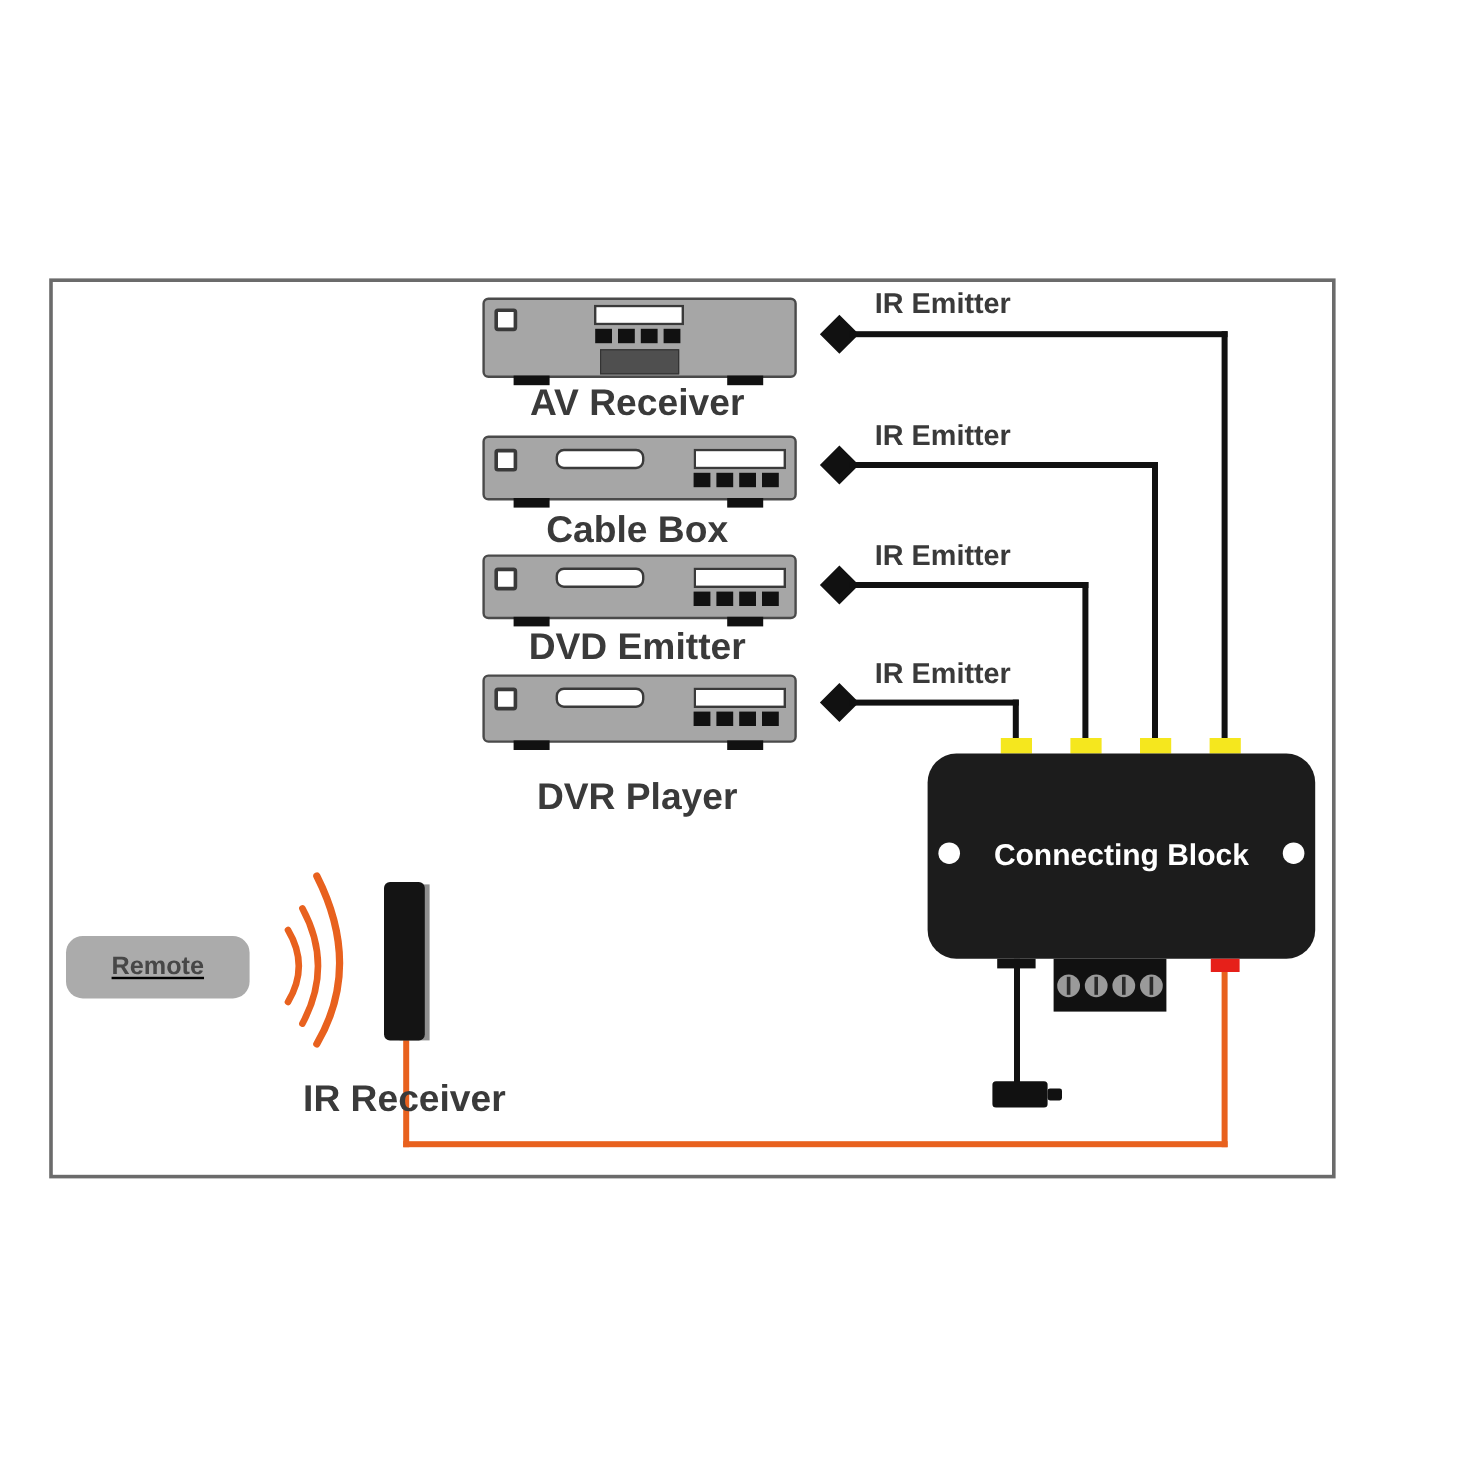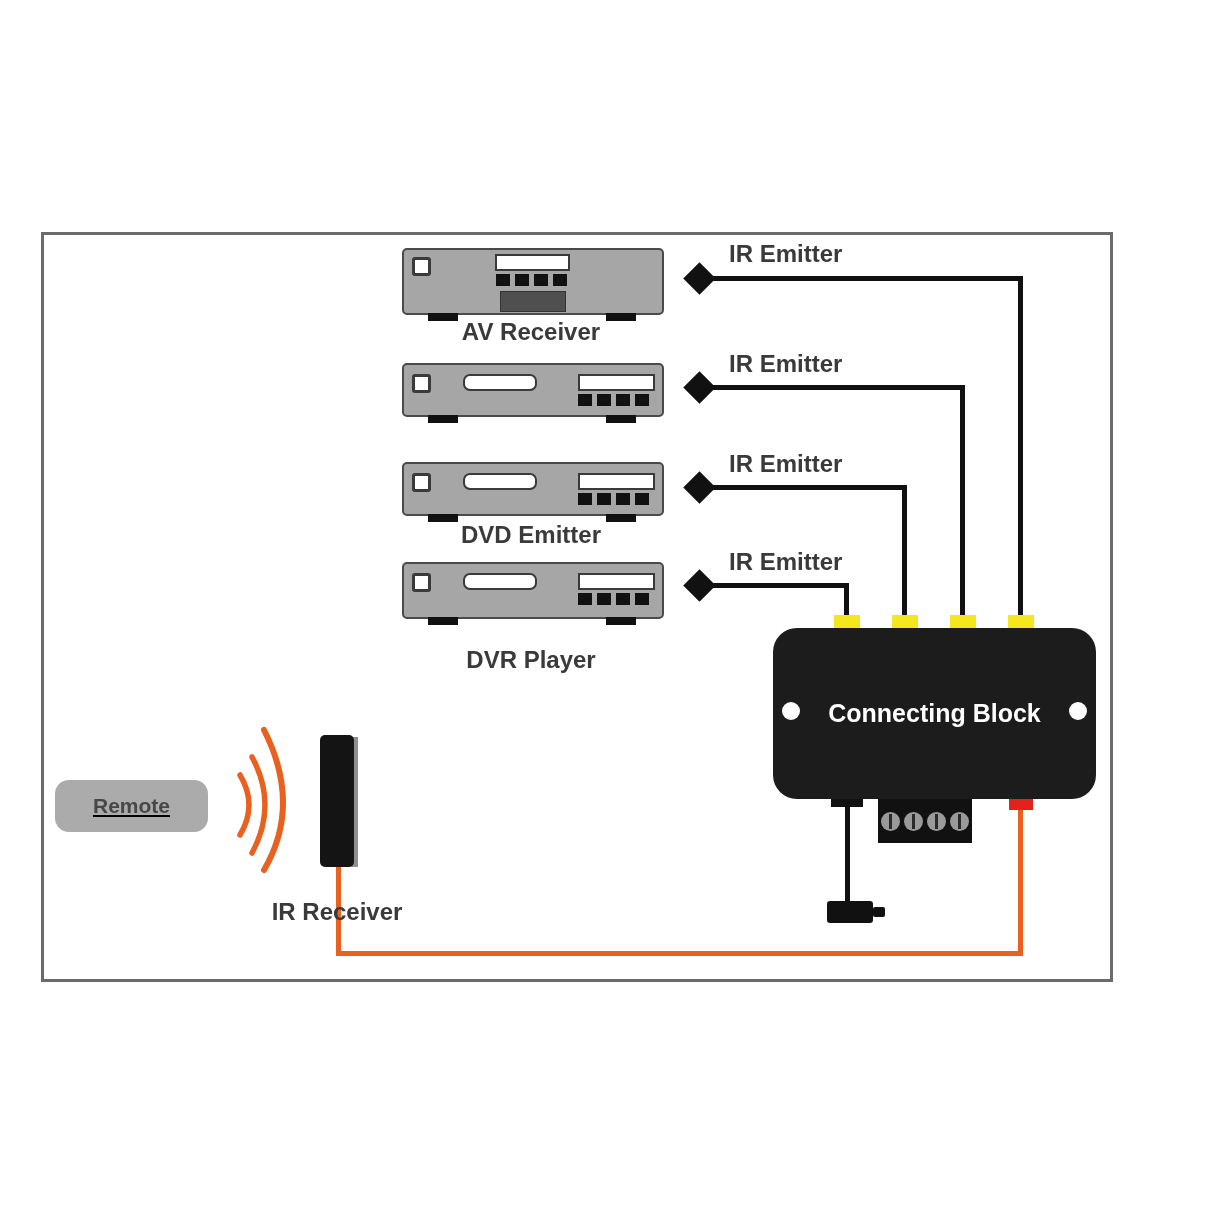--- a/index.html
+++ b/index.html
@@ -20,21 +20,21 @@
   .slot{position:absolute;left:59px;top:9px;width:70px;height:13px;background:#ffffff;
         border:2px solid #3a3a3a;border-radius:7px;}
   .btnrow{position:absolute;display:flex;gap:5px;}
   .dev-a .btnrow{left:92px;top:24px;}
   .dev-b .btnrow{left:174px;top:29px;}
   .btnrow i{display:block;width:14px;height:12px;background:#111111;}
   .deck{position:absolute;left:96px;top:41px;width:64px;height:19px;background:#4f4f4f;border:1px solid #333333;}
   .foot{position:absolute;bottom:-8px;width:30px;height:8px;background:#111111;}
   .foot-l{left:24px;} .foot-r{left:202px;}
 
-  .label{color:#3a3a3a;font-weight:bold;font-size:24px;text-align:center;}
+  .label{color:#3a3a3a;font-weight:bold;font-size:31px;text-align:center;}
   .dev-label{width:258px;left:402px;}
 
   
   .em-label{color:#3a3a3a;font-weight:bold;font-size:24px;left:729px;}
   .diamond{width:23px;height:23px;background:#111111;transform:rotate(45deg);left:688px;}
   .wire-h{height:5px;background:#111111;}
   .wire-v{width:5px;background:#111111;}
   .yconn{width:26px;height:13px;background:#f5e71e;top:615px;}
   .rconn{left:1009px;top:799px;width:24px;height:11px;background:#e6201a;}
 
@@ -101,20 +101,21 @@
     <span class="disp-win"></span>
     <span class="btnrow">
         <i></i>
         <i></i>
         <i></i>
         <i></i>
       </span>
     <span class="foot foot-l"></span>
     <span class="foot foot-r"></span>
   </div>
+  <div class="abs label dev-label" style="top:424px;">Cable Box</div>
 
   <div class="abs device dev-b" style="top:462px;height:50px;">
     <span class="pwr"></span>
     <span class="slot"></span>
     <span class="disp-win"></span>
     <span class="btnrow">
         <i></i>
         <i></i>
         <i></i>
         <i></i>

